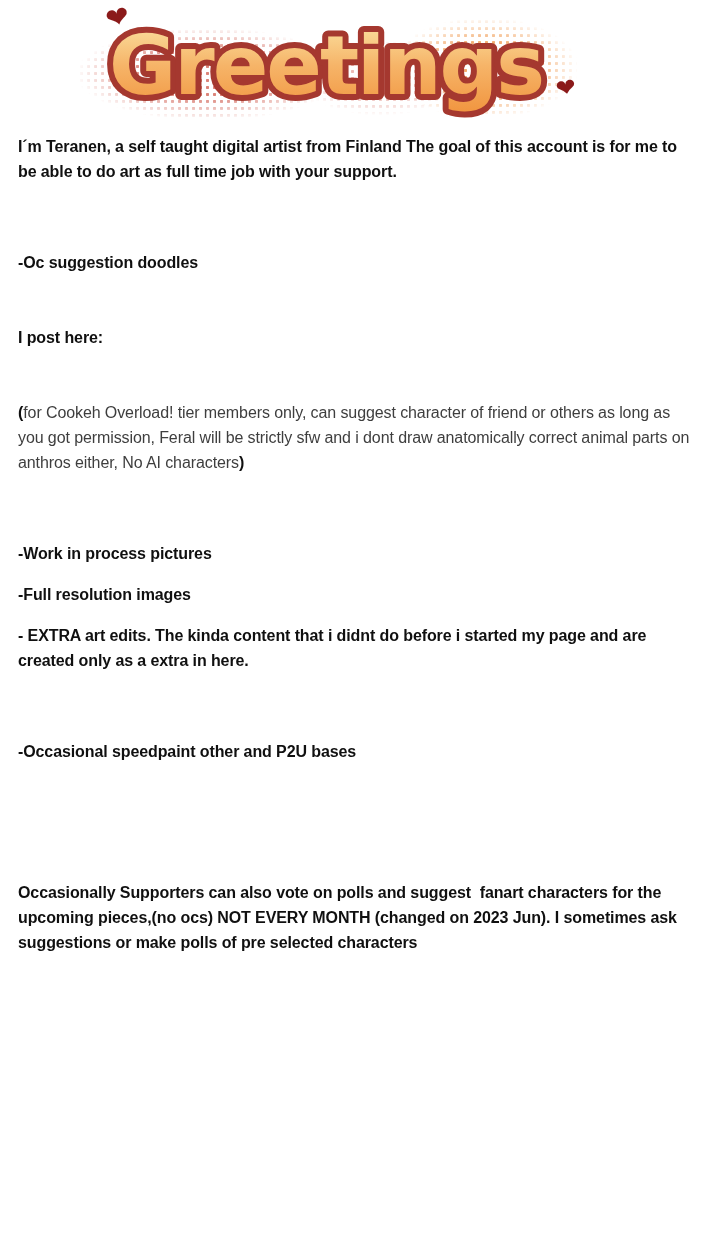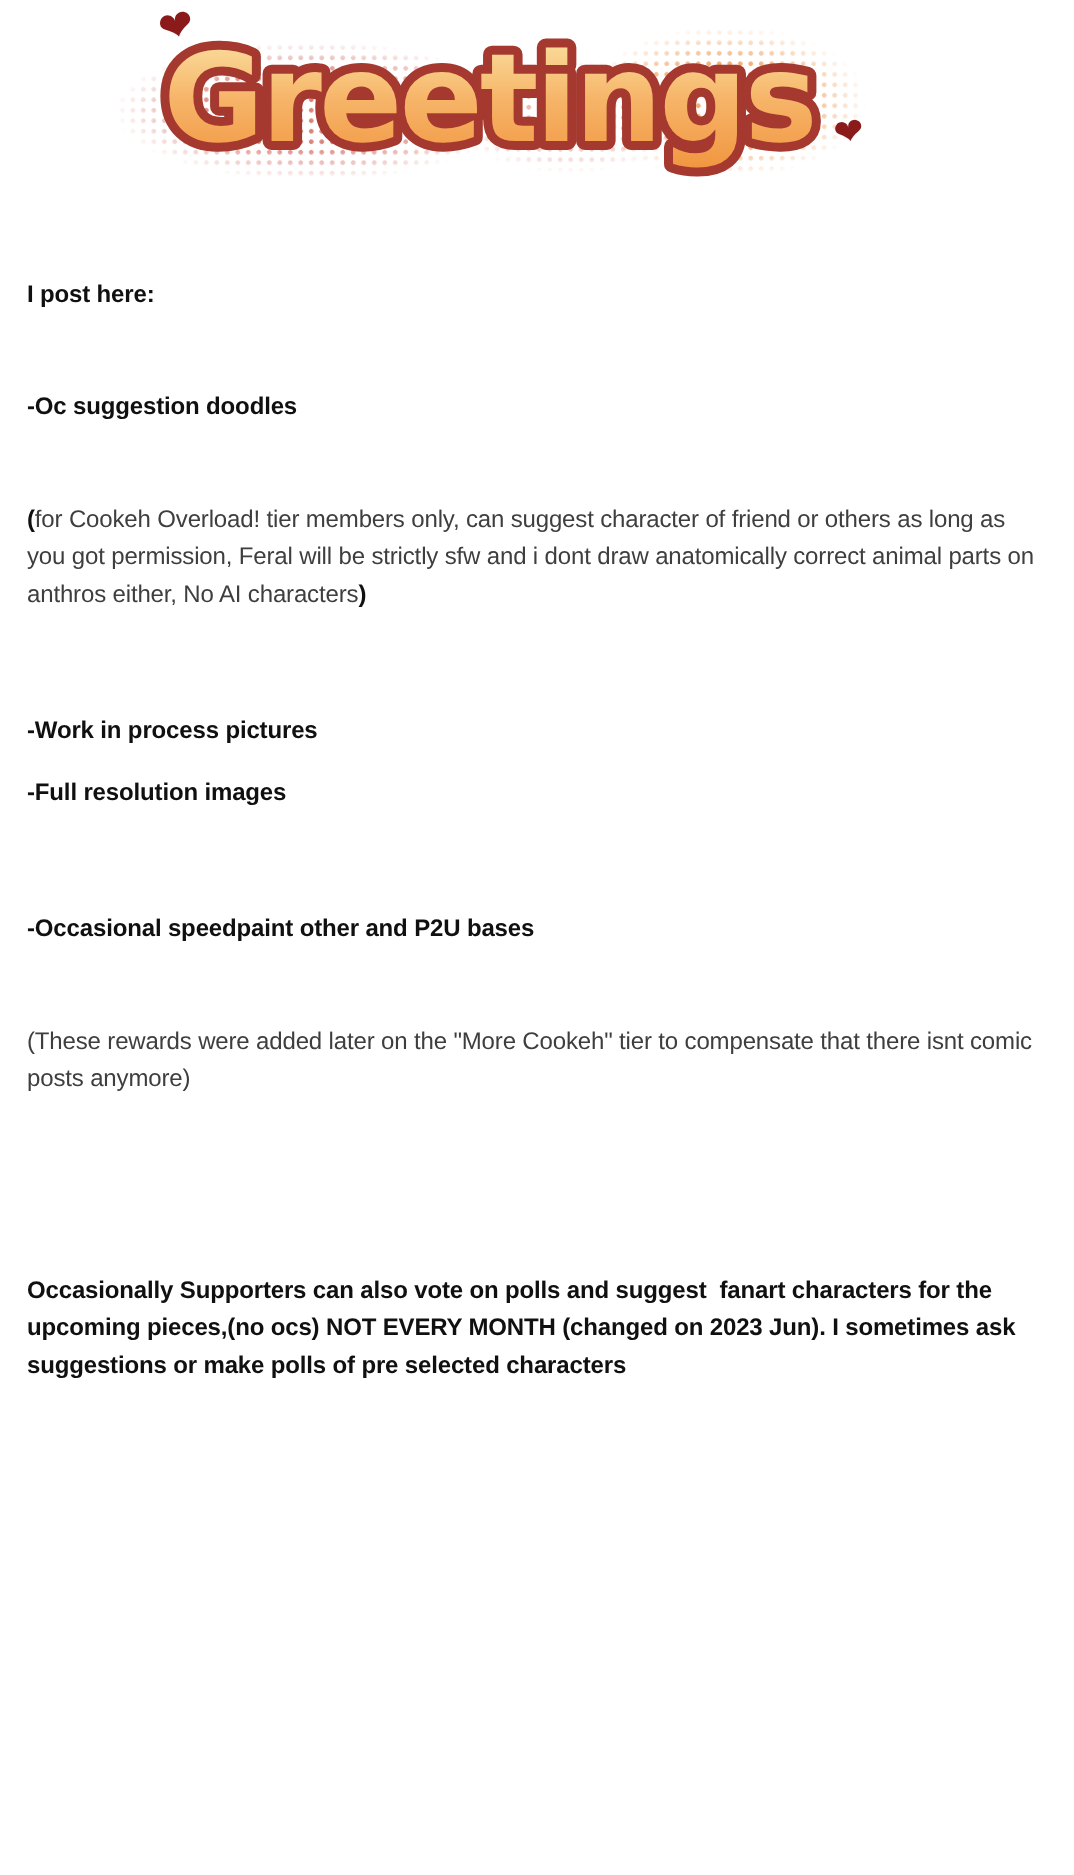--- a/index.html
+++ b/index.html
@@ -68,35 +68,36 @@
         <stop offset="0.5" stop-color="#f6b468"></stop>
         <stop offset="1" stop-color="#f1953f"></stop>
       </linearGradient>
     </defs>
     <text x="326" y="94" text-anchor="middle" font-family="DejaVu Sans, sans-serif" font-weight="bold" font-size="82" letter-spacing="-2" fill="url(#titleGrad)" stroke="#a5382f" stroke-width="12" stroke-linejoin="round" paint-order="stroke fill">Greetings</text>
   </svg>
 </div>
 
 <main class="content">
 
+  <p class="b">I´m Teranen, a self taught digital artist from Finland The goal of this account is for me to be able to do art as full time job with your support.</p>
 
 
   <div class="para">
+    <div class="b">-Oc suggestion doodles</div>
     <div class="b">I post here:</div>
-    <div class="b">-Oc suggestion doodles</div>
     <div class="r"><span class="b">(</span><span class="r">for Cookeh Overload! tier members only, can suggest character of friend or others as long as you got permission, Feral will be strictly sfw and i dont draw anatomically correct animal parts on anthros either, No AI characters</span><span class="b">)</span></div>
   </div>
 
   <p class="b">-Work in process pictures</p>
 
   <p class="b">-Full resolution images</p>
 
+  <p class="b">- EXTRA art edits. The kinda content that i didnt do before i started my page and are created only as a extra in here.</p>
 
   <div class="para">
     <div class="b">-Occasional speedpaint other and P2U bases</div>
-    <div class="r">(These rewards were added later on the "More Cookeh" tier to compensate that there isnt comic posts anymore)</div>
   </div>
 
   <div class="para">
     <div class="b">Occasionally Supporters can also vote on polls and suggest  fanart characters for the upcoming pieces,(no ocs) NOT EVERY MONTH (changed on 2023 Jun). I sometimes ask suggestions or make polls of pre selected characters</div>
   </div>
 
 </main>
 
 </body></html>

